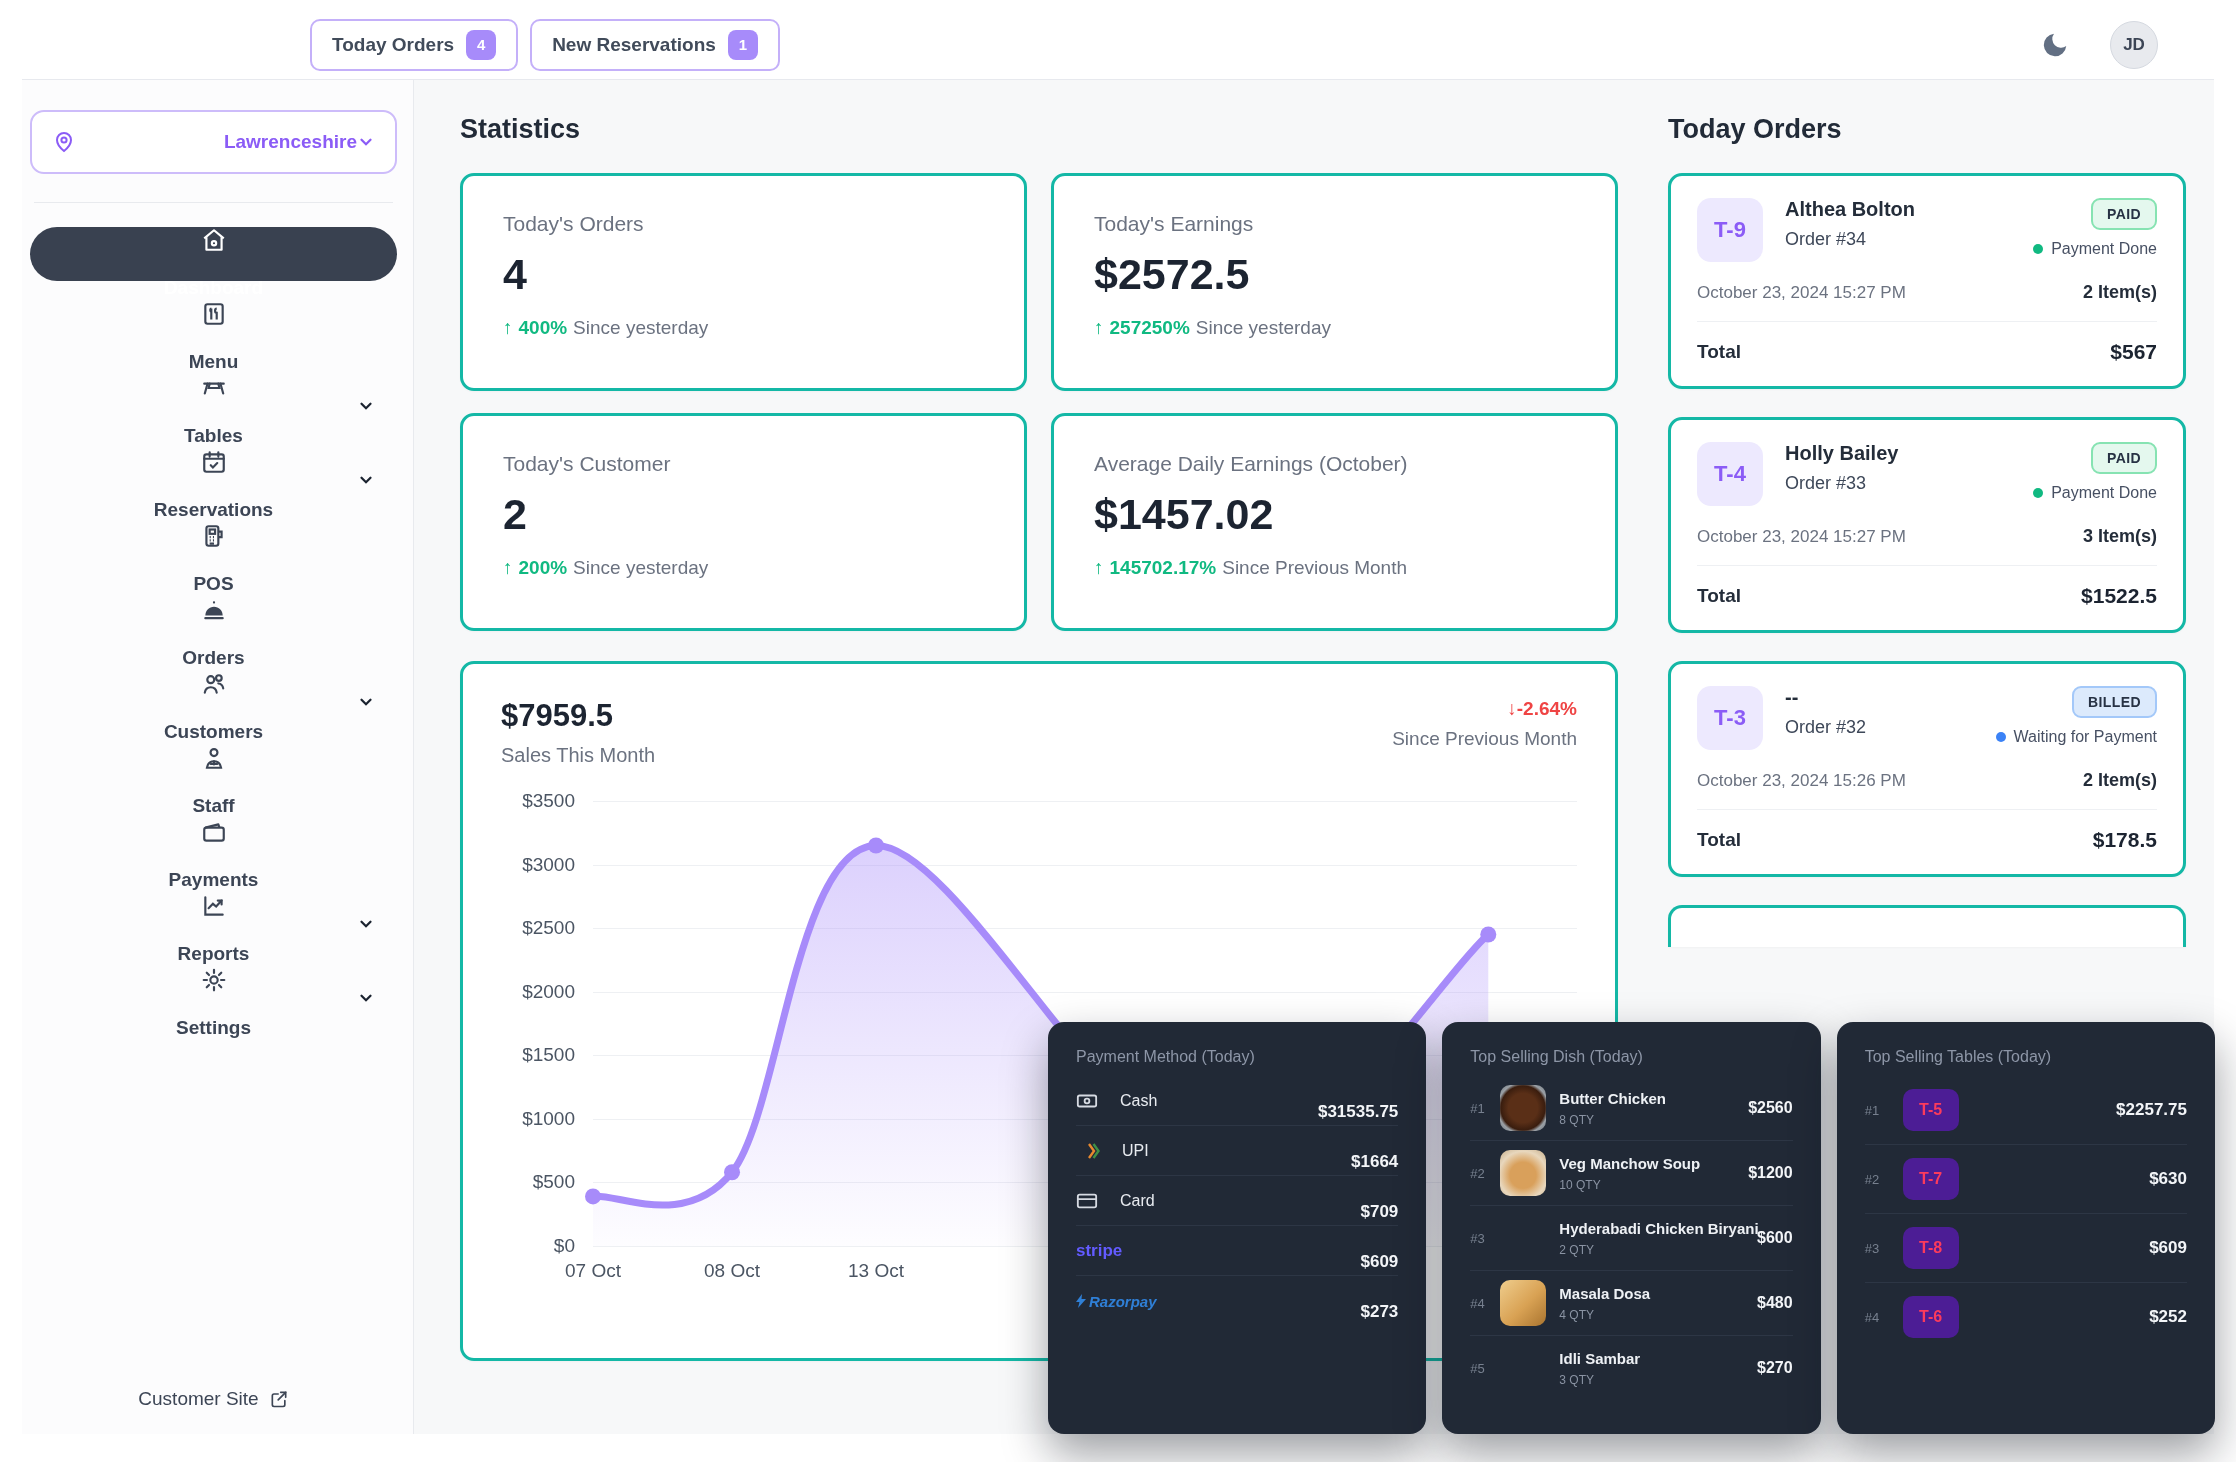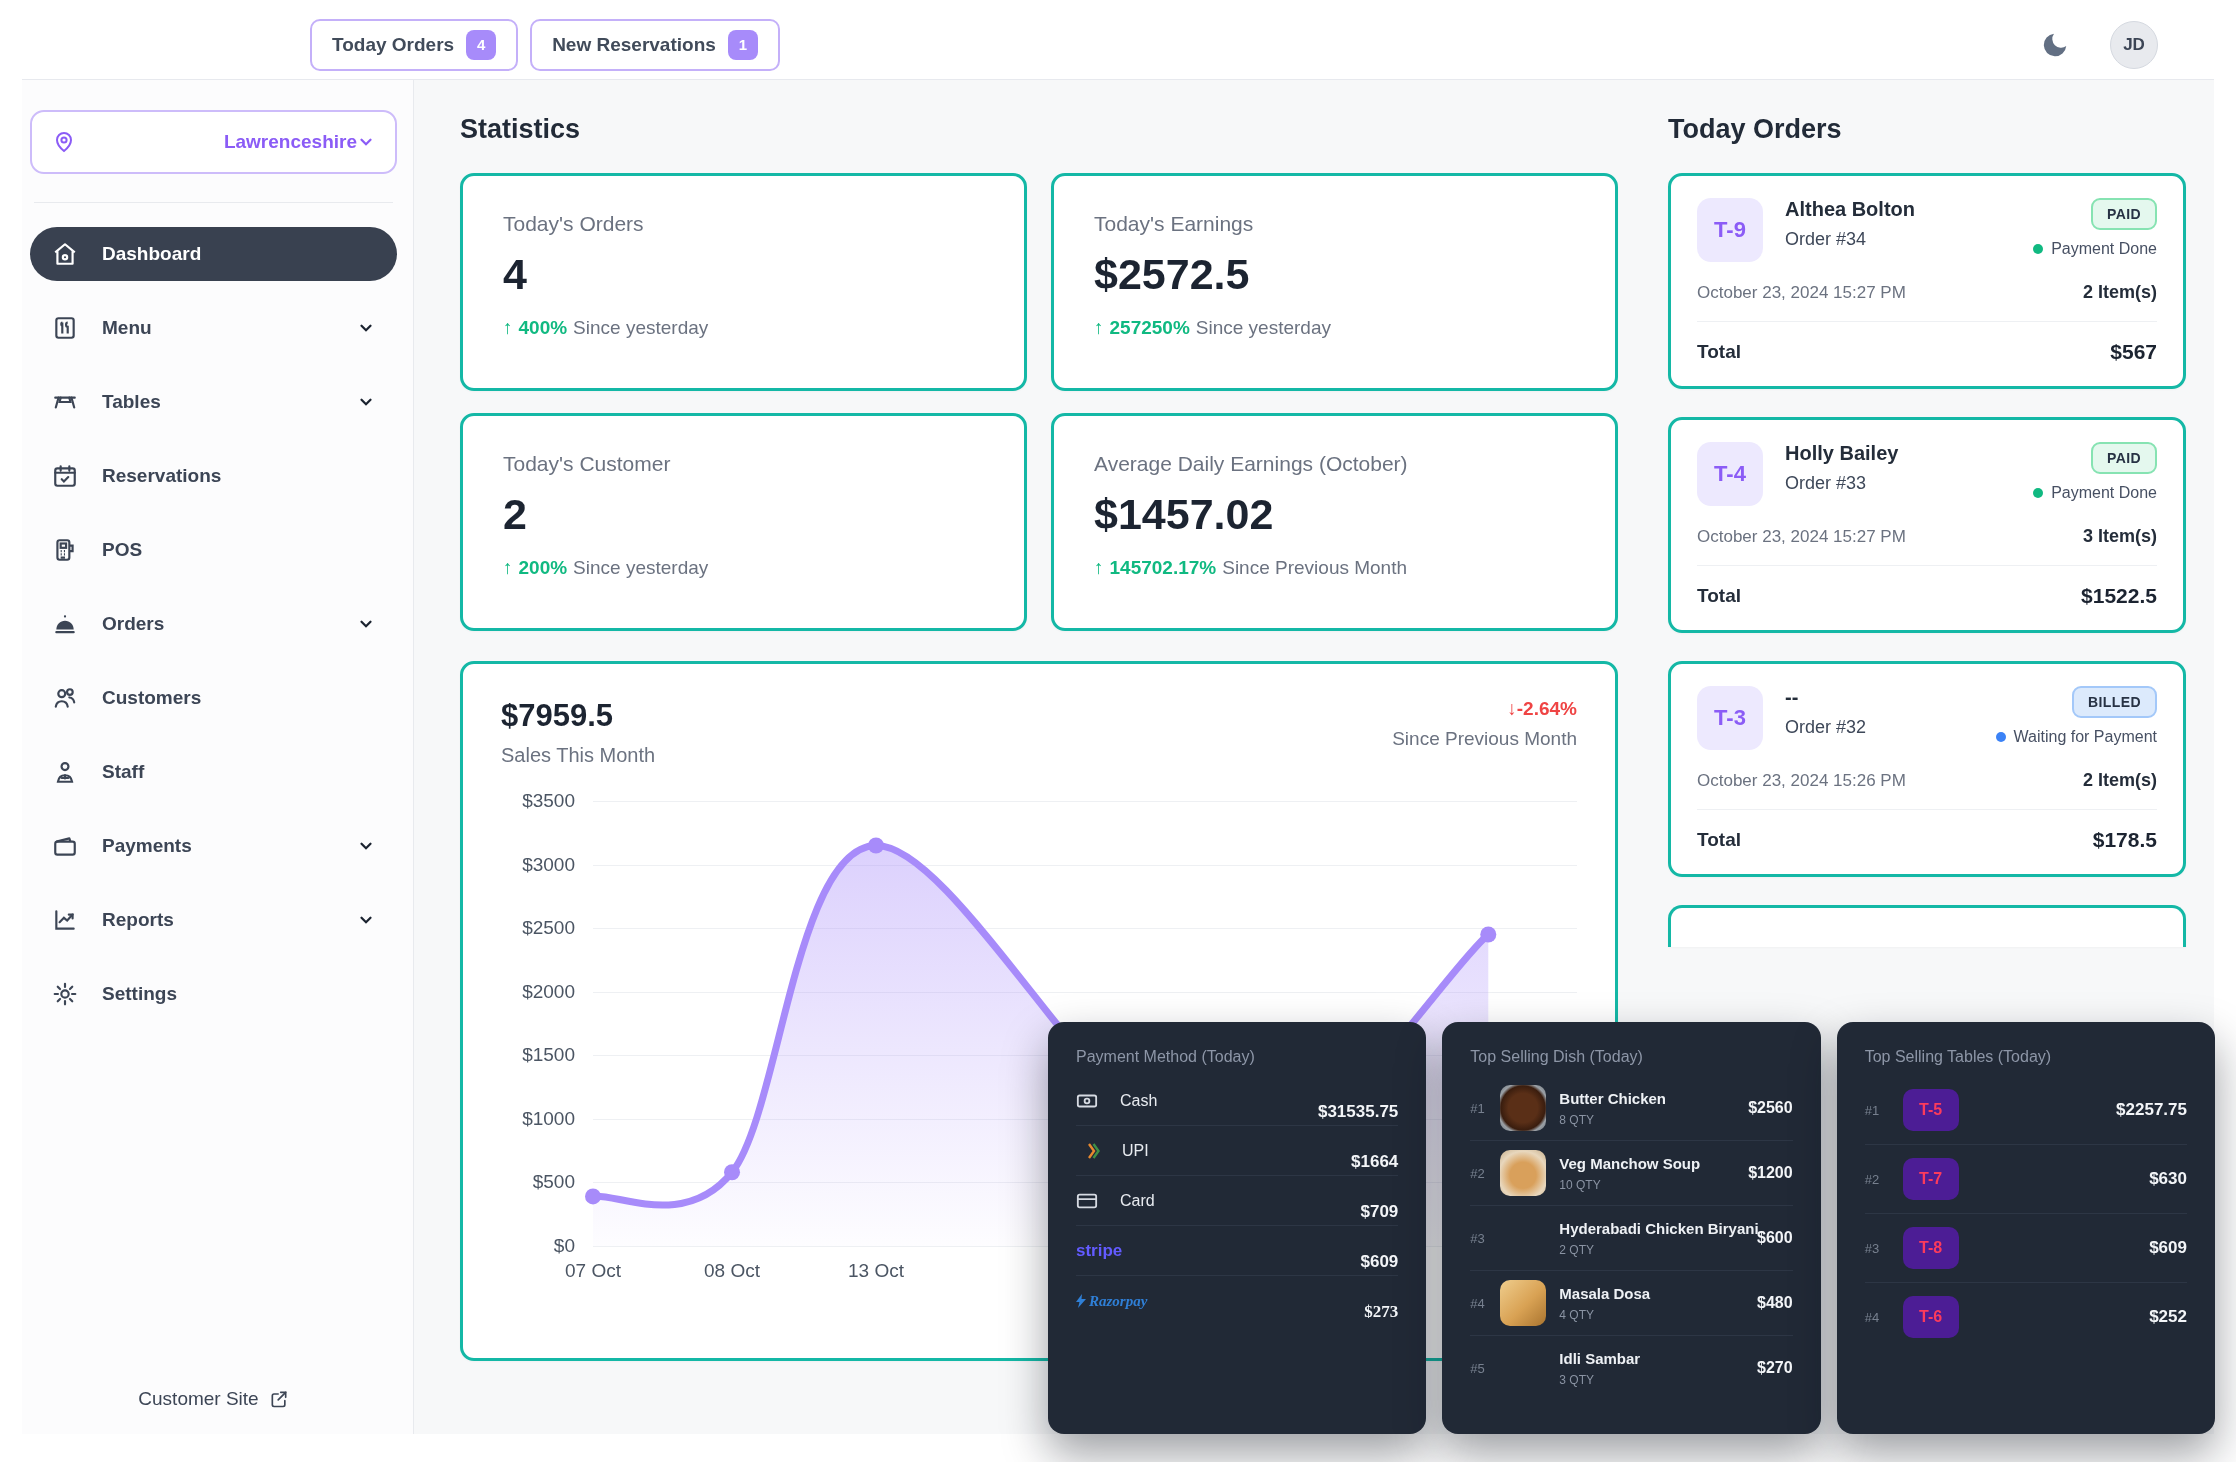--- a/index.html
+++ b/index.html
@@ -26,21 +26,21 @@
   .content { flex:1; background:#f7f8f9; display:flex; gap:50px; padding:34px 28px 0 46px; overflow:hidden; }
   .main-col { width:1158px; flex:none; }
   .right-col { flex:1; min-width:0; }
 
   
   .location-box { display:flex; align-items:center; height:64px; border:2px solid #cdbcfa; border-radius:14px;
                   background:#fff; padding:0 20px; cursor:pointer; }
   .location-box .loc-label { flex:1; text-align:right; color:var(--accent); font-size:19px; font-weight:700; }
   .sidebar-divider { border-top:1px solid #e8eaee; margin:28px 4px 24px; }
   .nav-item { display:flex; align-items:center; gap:24px; height:54px; padding:0 22px; margin-bottom:20px;
-              border-radius:999px; color:#3c4555; font-size:19px; font-weight:600; cursor:pointer; }
+              border-radius:999px; color:#3c4555; font-size:19px; font-weight:600; cursor:pointer;flex-direction:column; }
   .nav-item svg { flex:none; }
   .nav-item .chev { margin-left:auto; color:#1b2330; }
   .nav-item.active { background:var(--nav_active); color:#ffffff; }
   .sidebar-footer { margin-top:auto; display:flex; justify-content:center; }
   .customer-site { display:flex; align-items:center; gap:10px; font-size:19px; color:#3c4555; cursor:pointer; }
 
   
   .section-heading { font-size:27px; font-weight:800; color:#222b38; margin-bottom:28px; }
   .stat-grid { display:grid; grid-template-columns:1fr 1fr; gap:22px 24px; }
   .card { background:#fff; border:3px solid #14b8a6; border-radius:14px; box-shadow:0 1px 2px rgba(20,25,35,.03); }
@@ -88,21 +88,21 @@
   .order-total-row { display:flex; justify-content:space-between; align-items:center; }
   .order-total-row .lbl { font-size:19px; font-weight:700; color:#242d3a; }
   .order-total-row .amt { font-size:21px; font-weight:800; color:#1c2431; }
   .order-card-partial { height:42px; border-radius:14px 14px 0 0; border-bottom:none; margin-bottom:0; }
 
   
   .overlay { position:absolute; left:1026px; top:1012px; width:1167px; height:412px; display:flex; gap:16px; z-index:50; }
   .dark-panel { flex:1; background:var(--dark_panel); border-radius:16px; padding:26px 28px; box-shadow:0 20px 45px rgba(10,15,25,.40); overflow:hidden; }
   .dark-title { font-size:16px; color:#8d96a7; margin-bottom:10px; }
   .pm-row { display:flex; align-items:center; height:50px; border-bottom:1px solid #2d3645; }
-  .pm-row:last-child { border-bottom:none;font-family:Liberation Serif, serif; }
+  .pm-row:last-child { border-bottom:none; }
   .pm-label { display:flex; align-items:center; gap:22px; font-size:16px; color:#e8ebf0; }
   .pm-value { margin-left:auto; font-size:17px; font-weight:700; color:#f3f5f8;margin-top:22px; }
   .stripe-word { color:var(--stripe_purple); font-weight:800; font-size:17px; }
   .rzp-word { color:var(--razorpay_blue); font-weight:700; font-style:italic; font-size:15px; opacity:.8; display:flex; align-items:center; gap:3px; }
 
   .dish-row { display:flex; align-items:center; padding:9px 0; border-bottom:1px solid #2d3645; }
   .dish-row:last-child { border-bottom:none; }
   .rank { width:28px; font-size:13px; color:#77808f; flex:none; }
   .dish-img { width:46px; height:46px; border-radius:10px; margin:0 13px 0 2px; flex:none; }
   .dish-row:nth-of-type(1) .dish-img { background:radial-gradient(circle at 50% 45%, #e8632a 0 42%, #8a4420 65%, #45301c 100%); }

